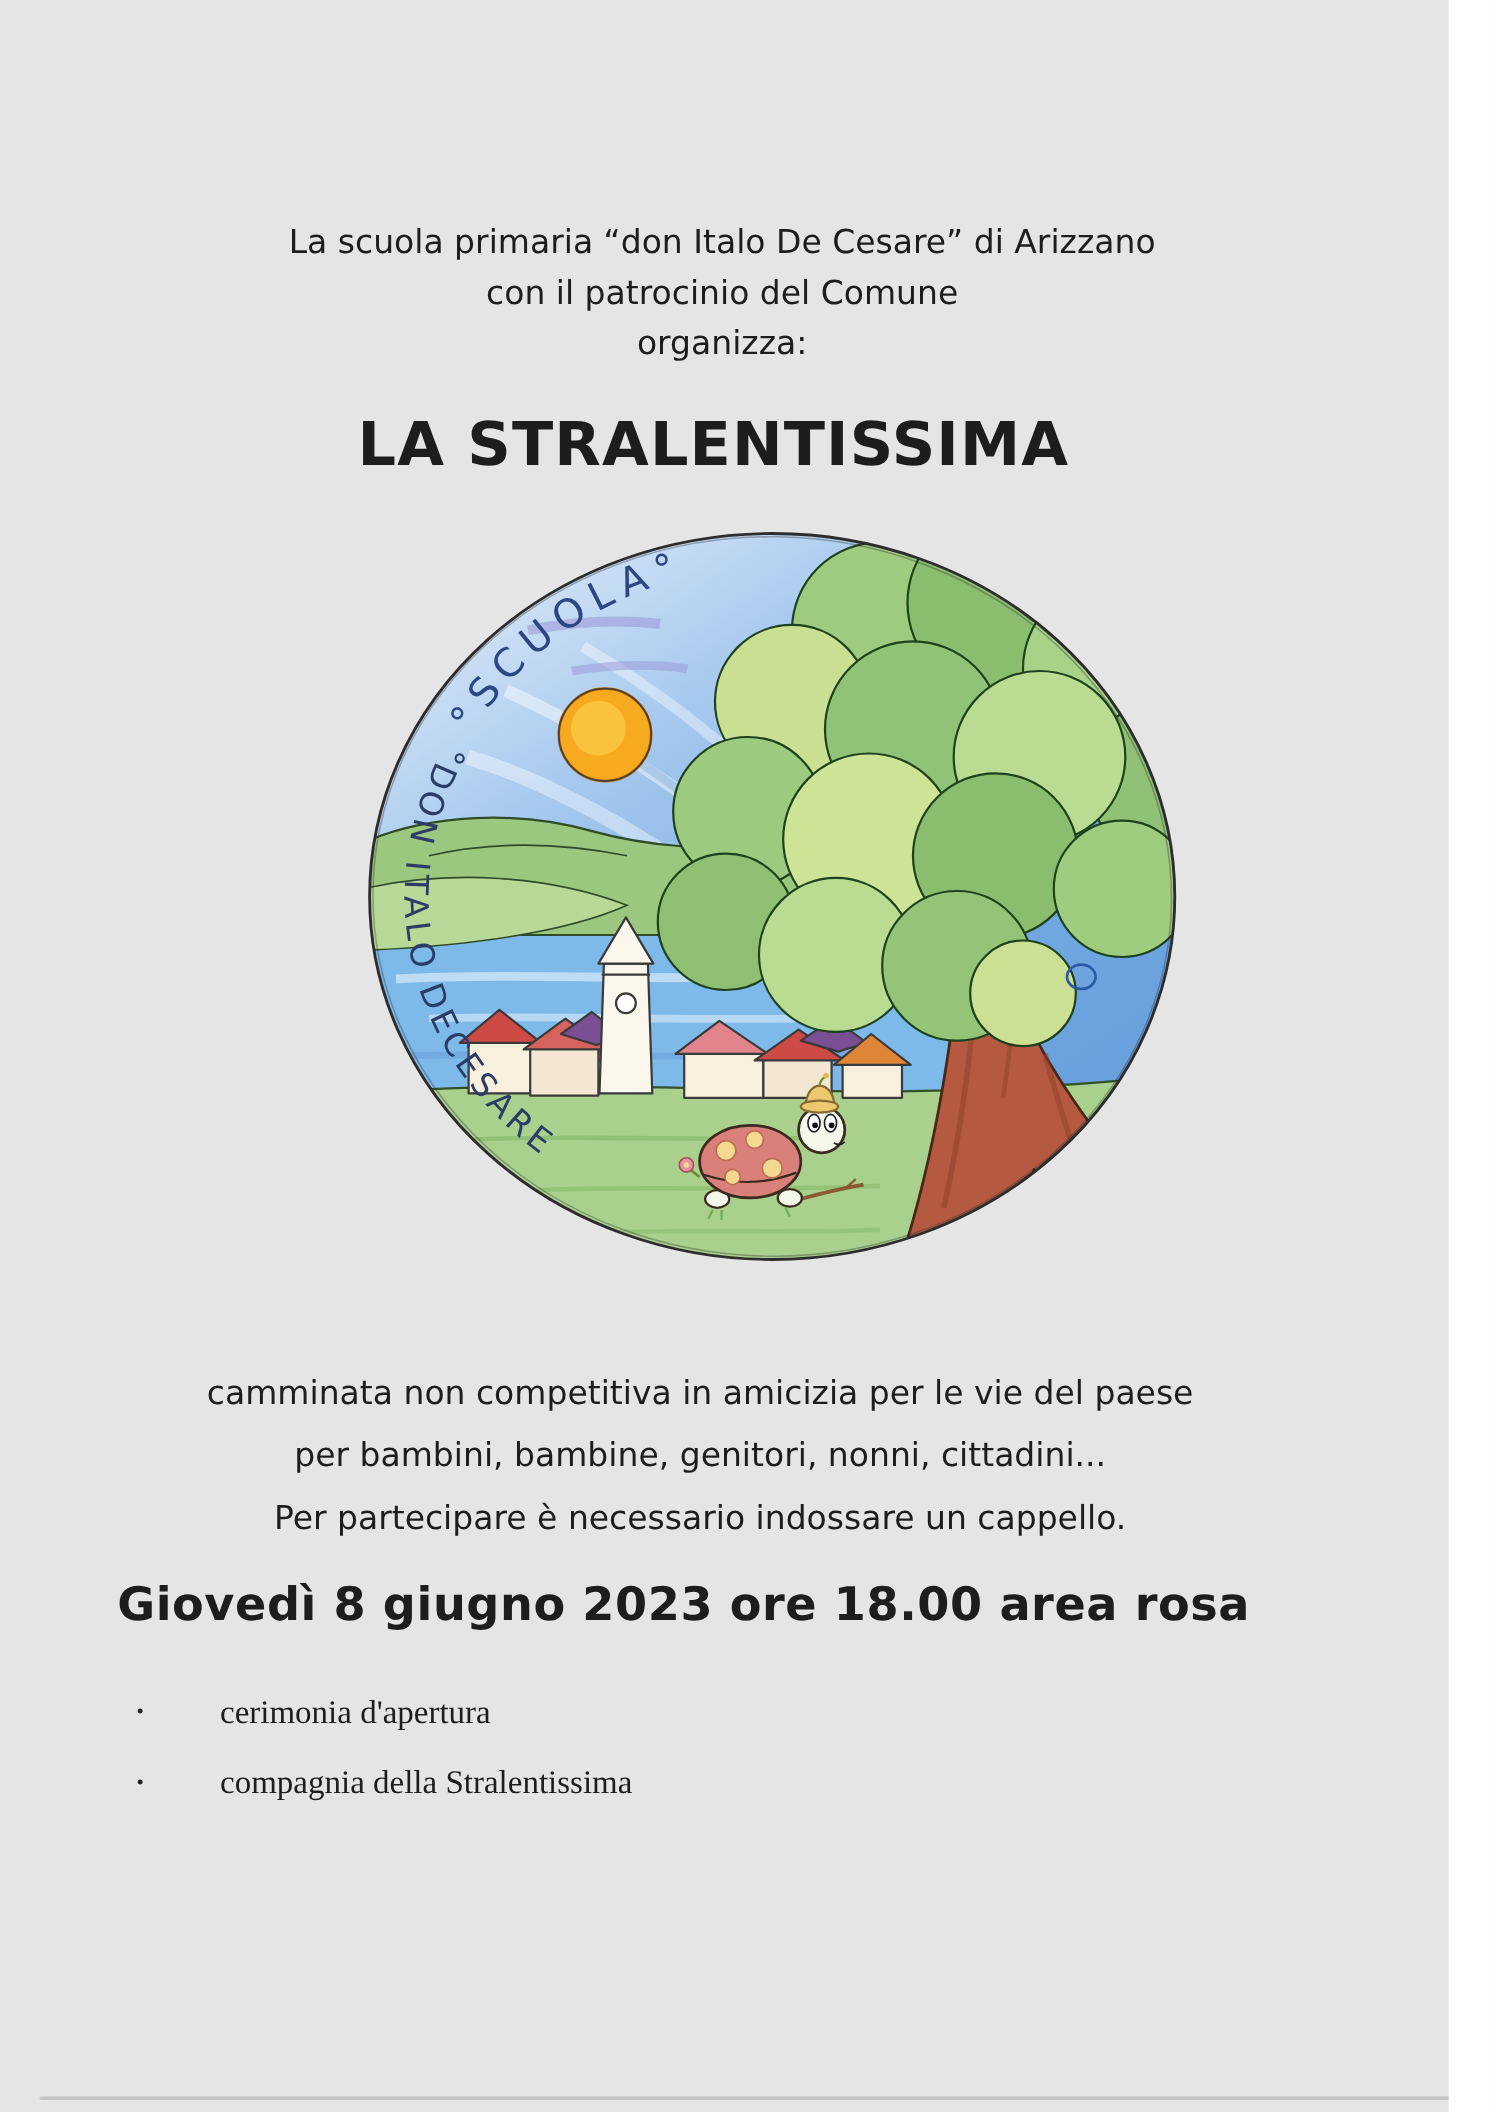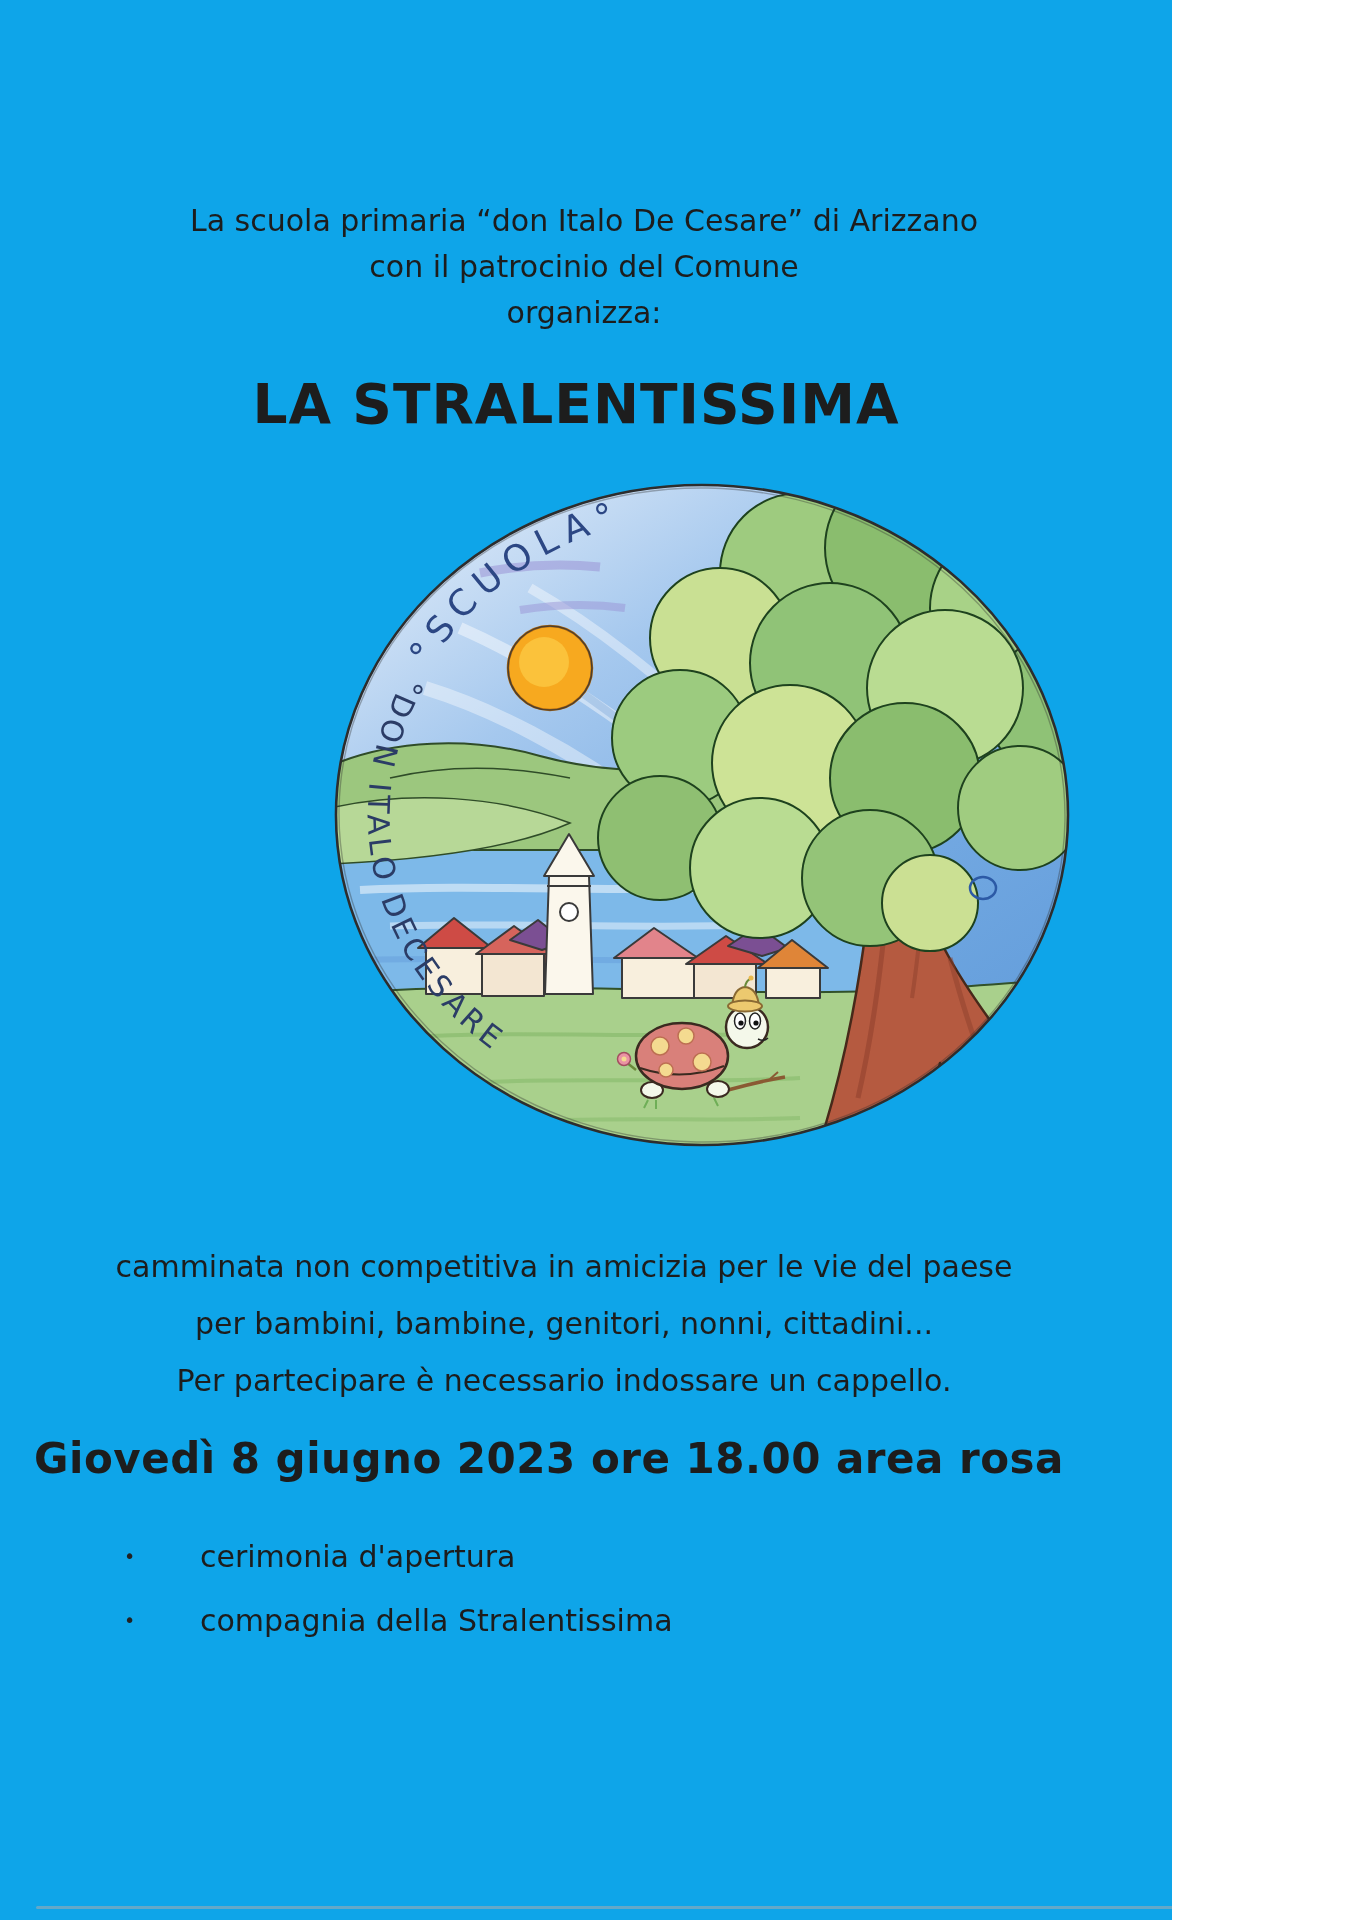--- a/index.html
+++ b/index.html
@@ -1,20 +1,20 @@
 <!DOCTYPE html>
 <html><head>
 <meta charset="utf-8">
 <style>
   html, body { margin: 0; padding: 0; background: #ffffff; }
   .page {
     position: relative;
-    width: 1172px;
+    width: 1317px;
     height: 1920px;
-    background: #0ea5e9;
+    background: #e5e5e5;
     font-family: "DejaVu Sans", sans-serif;
     color: #1d1d1d;
     overflow: hidden;
   }
   .header {
     position: absolute;
     top: 198px; left: 0; width: 100%;
     text-align: center;
     font-size: 30px;
     line-height: 46px;
@@ -53,20 +53,21 @@
     transform: translateX(-37px);
   }
   .program {
     position: absolute;
     top: 1528px; left: 118px;
     width: 1010px;
     margin: 0; padding: 0;
     list-style: none;
     font-size: 30px;
     line-height: 57px;
+    font-family: Liberation Serif, serif;
   }
   .program li {
     position: relative;
     padding-left: 82px;
     margin-bottom: 7px;
     max-width: 930px;
   }
   .program li::before {
     content: "\2022";
     position: absolute;

